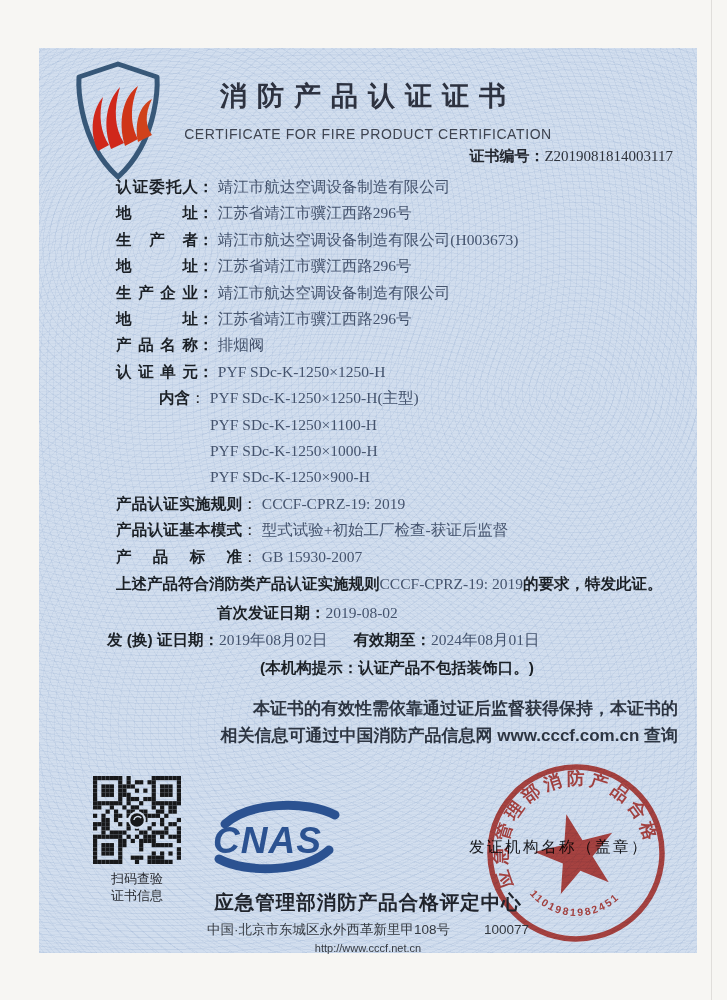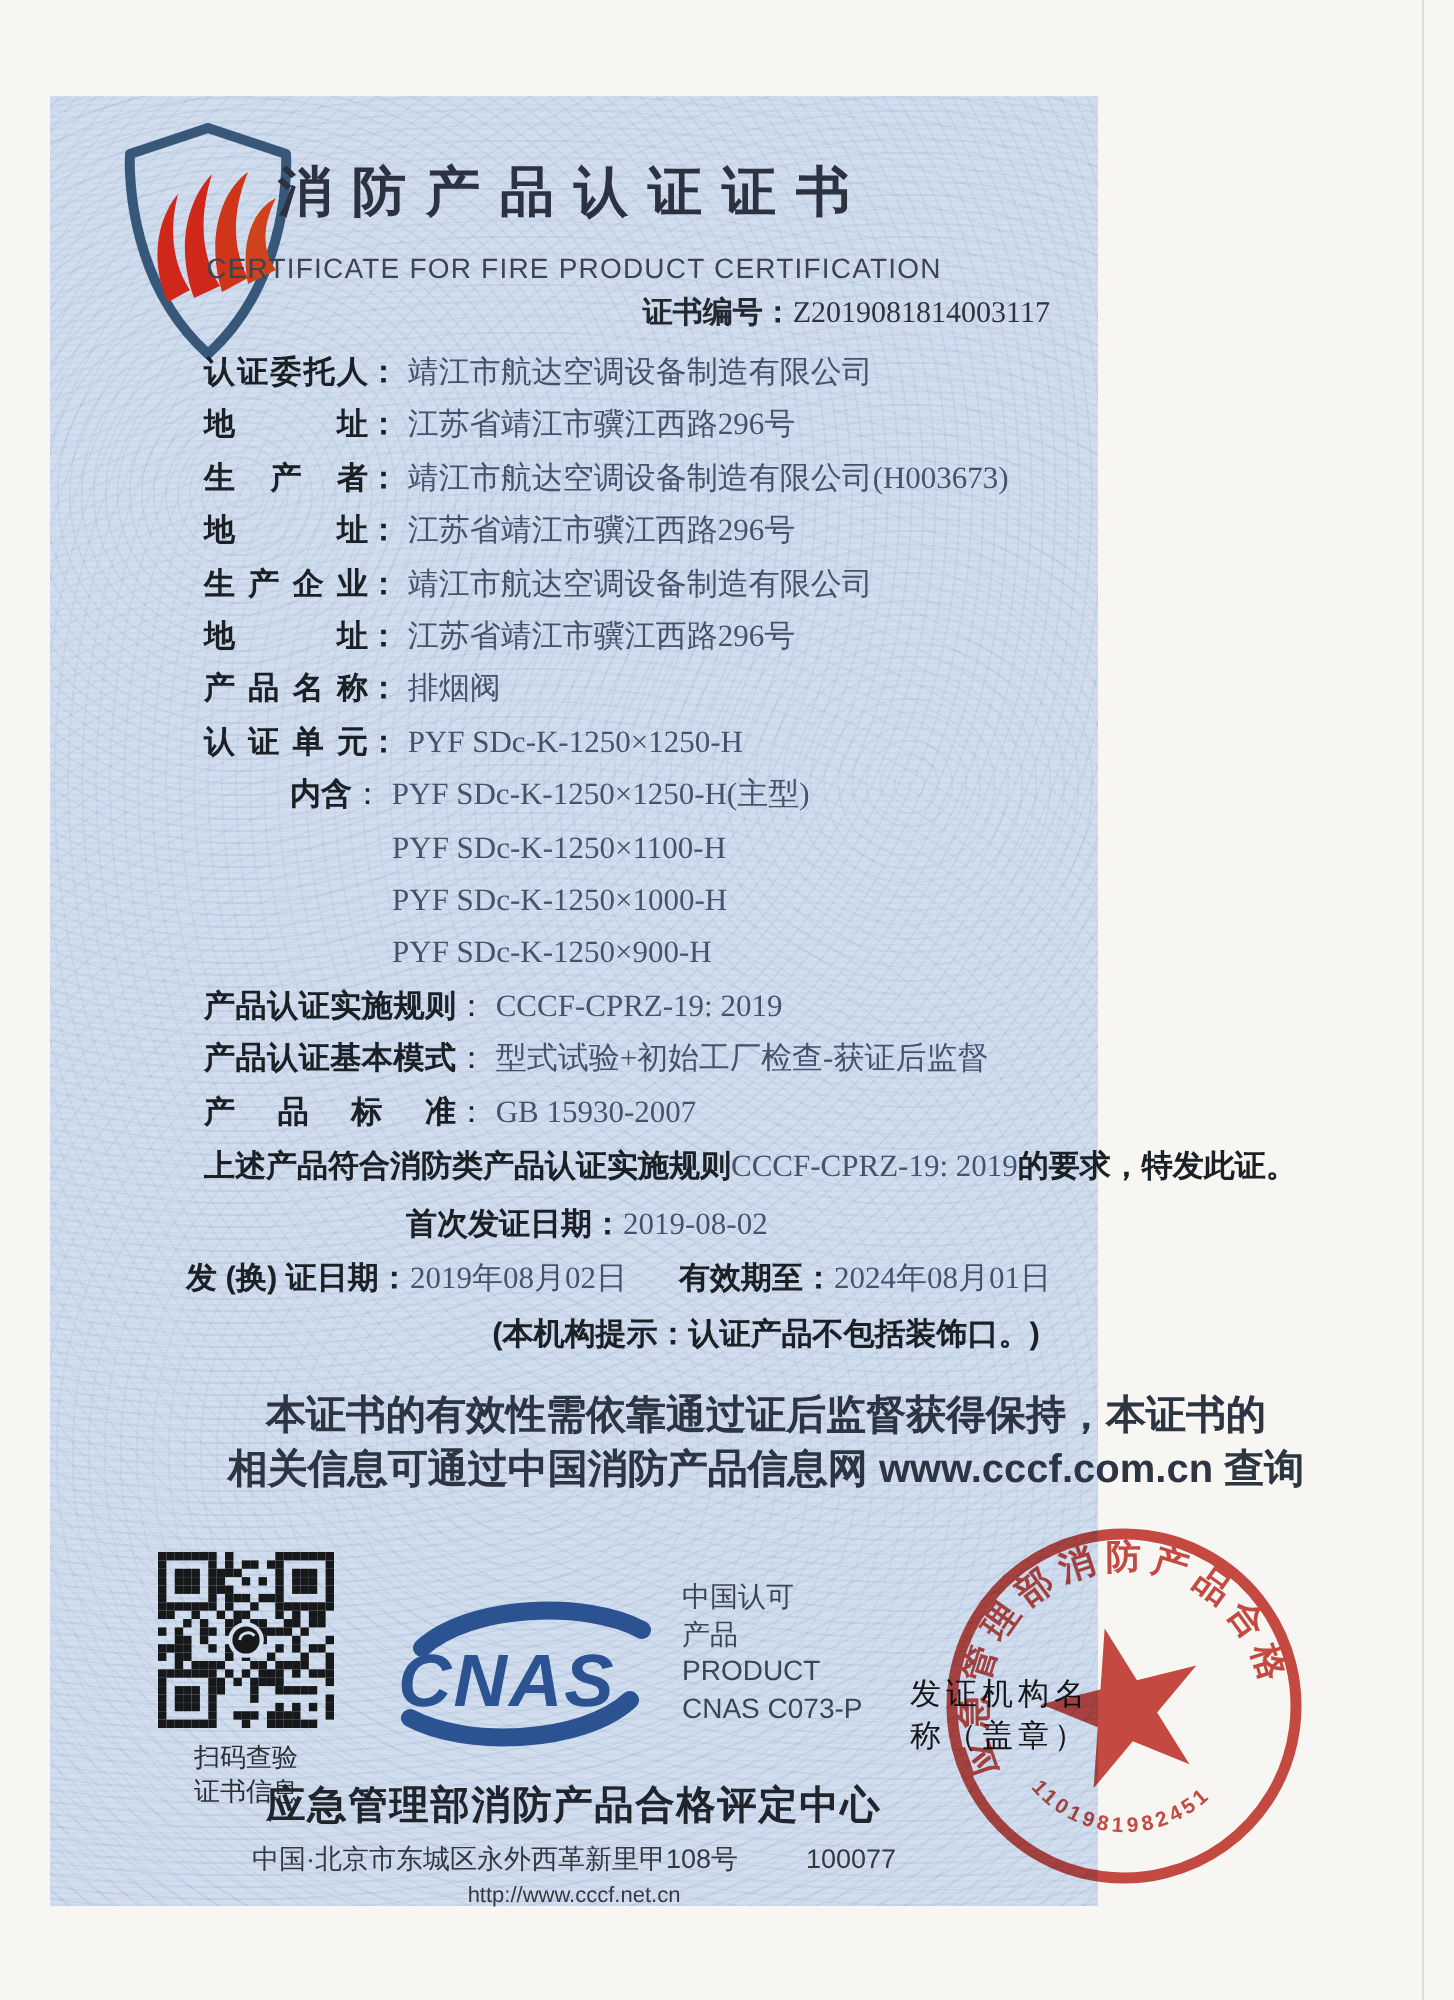--- a/index.html
+++ b/index.html
@@ -3,21 +3,21 @@
 <meta charset="utf-8">
 <style>
   html,body{margin:0;padding:0;}
   body{
     width:727px;height:1000px;position:relative;overflow:hidden;
     background:#f7f6f3;
     font-family:"Liberation Sans","DejaVu Sans",sans-serif;
   }
   .scan-line{position:absolute;top:0;bottom:0;right:15px;width:1px;background:#e0dedb;}
   .page{
-    position:absolute;left:25px;top:48px;width:524px;height:905px;
+    position:absolute;left:39px;top:48px;width:658px;height:905px;
     background-color:#d2deee;
     background-image:
       repeating-radial-gradient(circle at 18% 22%, rgba(122,152,196,0.13) 0 1px, transparent 1px 6px),
       repeating-radial-gradient(circle at 82% 38%, rgba(122,152,196,0.11) 0 1px, transparent 1px 7px),
       repeating-radial-gradient(circle at 45% 75%, rgba(122,152,196,0.10) 0 1px, transparent 1px 8px),
       repeating-linear-gradient(0deg, rgba(122,152,196,0.07) 0 1px, transparent 1px 3px);
   }
   .logo{position:absolute;left:28px;top:10px;}
   .hdr{position:absolute;left:0;right:0;top:30px;text-align:center;}
   .title{font-size:27px;font-weight:900;letter-spacing:10px;color:#2d3240;}
@@ -33,21 +33,21 @@
   .row-inner .lbl-inner{display:inline-block;margin-left:43px;font-weight:700;color:#1b2026;text-align:center;}
   .inner-item{margin-left:94px;}
   .row-rule .lbl2{display:inline-block;width:126px;text-align:justify;text-align-last:justify;font-weight:700;color:#1b2026;vertical-align:top;}
   .statement{font-weight:700;color:#1b2026;margin-top:1px;}
   .statement .code{font-weight:400;}
   .d-first{margin-left:101px;margin-top:2px;}
   .d-first .dl,.d-issue .dl{font-weight:700;color:#1b2026;}
   .d-issue{margin-left:-9px;margin-top:1px;}
   .gap{display:inline-block;width:26px;}
   .d-note{text-align:center;font-weight:700;color:#1b2026;margin-top:2px;}
-  .notice{margin-top:13px;text-align:center;font-size:20px;line-height:27.5px;font-weight:600;color:#2d3542;}
+  .notice{margin-top:13px;text-align:right;font-size:17px;line-height:27.5px;font-weight:600;color:#2d3542;}
 
   .qr-block{position:absolute;left:52px;top:728px;width:92px;text-align:center;}
   .qr-block svg{display:block;margin:0 auto;}
   .qr-cap{margin-top:6px;font-size:13px;line-height:17px;color:#2a2d33;}
   .cnas-logo{position:absolute;left:166px;top:750px;}
   .acc-text{position:absolute;left:316px;top:741px;font-size:14px;line-height:18.5px;color:#3a4454;}
   .issuer-label{position:absolute;left:430px;top:789px;font-size:15.5px;letter-spacing:2.5px;color:#15161a;font-family:"Liberation Serif","DejaVu Serif",serif;}
   .seal{position:absolute;left:442px;top:710px;mix-blend-mode:multiply;opacity:0.9;}
   .org-line{position:absolute;left:0;right:0;top:841px;text-align:center;font-size:19.5px;font-weight:700;letter-spacing:1px;color:#20242c;}
   .addr-line{position:absolute;left:0;right:0;top:873px;text-align:center;font-size:13.5px;color:#33383f;}
@@ -357,26 +357,20 @@
   </div>
 
   <div class="cnas-logo">
     <svg width="142" height="76" viewBox="0 0 142 76">
       <path d="M20 26 C44 4 102 2 130 17" fill="none" stroke="#2b5291" stroke-width="9" stroke-linecap="round"></path>
       <path d="M124 52 C100 74 42 76 14 61" fill="none" stroke="#2b5291" stroke-width="9" stroke-linecap="round"></path>
       <text x="8" y="55" font-size="37" font-weight="bold" font-style="italic" letter-spacing="1" fill="#2b5291" font-family="Liberation Sans, sans-serif">CNAS</text>
     </svg>
   </div>
 
-  <div class="acc-text">
-    <div>中国认可</div>
-    <div>产品</div>
-    <div>PRODUCT</div>
-    <div>CNAS C073-P</div>
-  </div>
 
   <div class="issuer-label">发证机构名称（盖章）</div>
 
   <div class="seal">
     <svg width="190" height="190" viewBox="0 0 190 190" style="transform:rotate(-14deg);">
       <defs>
         <path id="sealTopArc" d="M 27 113 A 70 70 0 1 1 163 113" fill="none"></path>
         <path id="sealBotArc" d="M 37 116 A 61 61 0 0 0 153 116" fill="none"></path>
       </defs>
       <circle cx="95" cy="95" r="86" fill="none" stroke="#c5372f" stroke-width="5.5"></circle>

